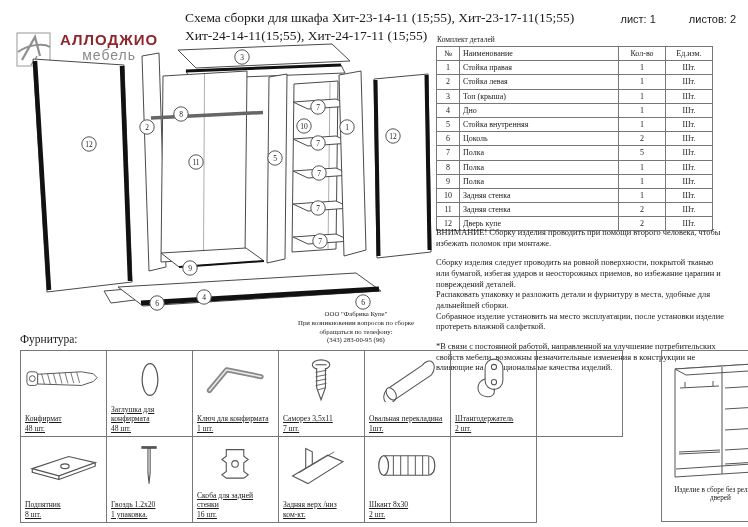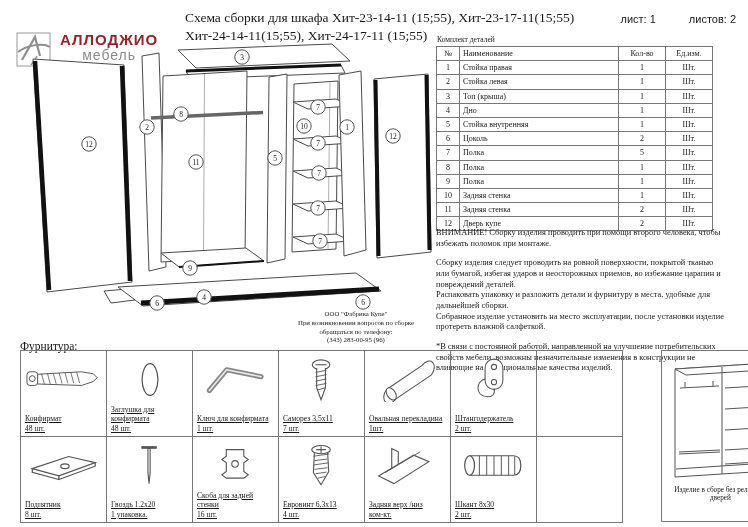--- a/index.html
+++ b/index.html
@@ -28,21 +28,21 @@
            font-size:6.8px;line-height:1.3;}
   
   .diagram{position:absolute;left:0;top:0;pointer-events:none;}
   .panel{fill:#ffffff;stroke:#4a4a4a;stroke-width:1;}
   .thin{stroke:#999;stroke-width:.8;fill:none;}
   .edge{stroke:#111;fill:none;}
   .callouts circle{fill:#fff;stroke:#555;stroke-width:1;}
   .callouts text{font-family:"Liberation Serif",serif;font-size:7.5px;fill:#222;
                  text-anchor:middle;}
   
-  .hw-title{position:absolute;left:20px;top:340px;font-size:11.5px;}
+  .hw-title{position:absolute;left:20px;top:333px;font-size:11.5px;}
   .hw-grid{position:absolute;left:20px;top:350px;display:grid;
            grid-template-columns:repeat(7,86px);grid-auto-rows:86px;
            border-top:1px solid #777;border-left:1px solid #777;}
   .hw-cell{border-right:1px solid #777;border-bottom:1px solid #777;position:relative;
            box-sizing:border-box;}
   .hw-icon{position:absolute;top:4px;left:0;right:0;height:48px;display:flex;
            align-items:center;justify-content:center;}
   .hw-icon svg{max-width:78px;max-height:46px;}
   .hw-label{position:absolute;left:4px;right:2px;bottom:3px;font-size:7.6px;line-height:1.25;text-decoration:underline;}
   
@@ -378,34 +378,20 @@
           </svg>
         </div>
         <div class="hw-label">
           <div>Скоба для задней стенки</div>
           <div>16 шт.</div>
         </div>
       </div>
       <div class="hw-cell">
         <div class="hw-icon">
           <svg viewBox="0 0 64 42">
-            <path d="M26 9 L25 28 L32 39 L39 27 L38 9" fill="#fff" stroke="#555"></path>
-            <path d="M25 13 L39 11 M26 17 L38 15.5 M25 21 L39 19 M26 25 L38 23.5 M27 29 L37 27.5 M29 33 L36 31.5" fill="none" stroke="#555" stroke-width=".8"></path>
-            <ellipse cx="32" cy="7" rx="8.5" ry="3.8" fill="#fff" stroke="#555"></ellipse>
-            <path d="M32 4 v6 M27.5 7 h9" stroke="#555" fill="none"></path>
-          </svg>
-        </div>
-        <div class="hw-label">
-          <div>Евровинт 6,3х13</div>
-          <div>4 шт.</div>
-        </div>
-      </div>
-      <div class="hw-cell">
-        <div class="hw-icon">
-          <svg viewBox="0 0 64 42">
             <path d="M18 6 L24 9 L24 27 L18 24 Z" fill="#fff" stroke="#555"></path>
             <path d="M6 31 L38 12 L52 18 L20 38 Z" fill="#fff" stroke="#555"></path>
             <path d="M12 28 L44 9" fill="none" stroke="#555" stroke-width=".8"></path>
           </svg>
         </div>
         <div class="hw-label">
           <div>Задняя верх /низ</div>
           <div>ком-кт.</div>
         </div>
       </div>

